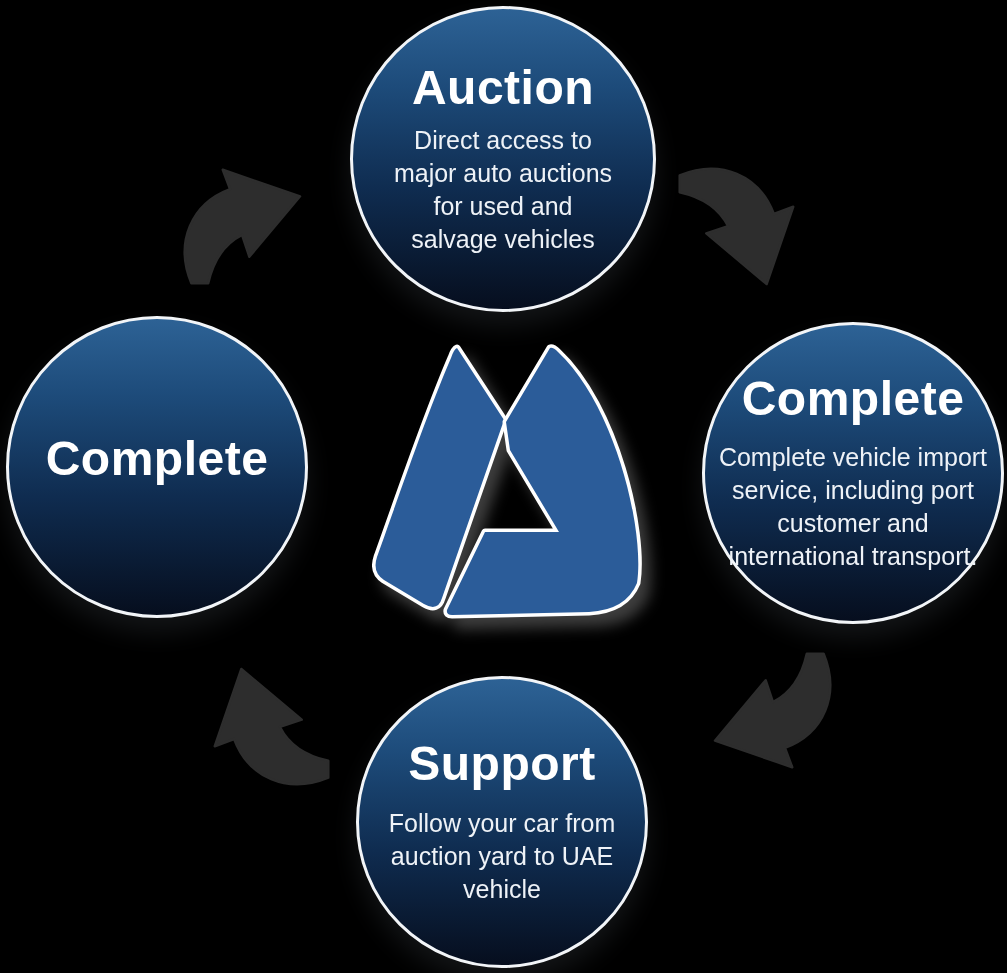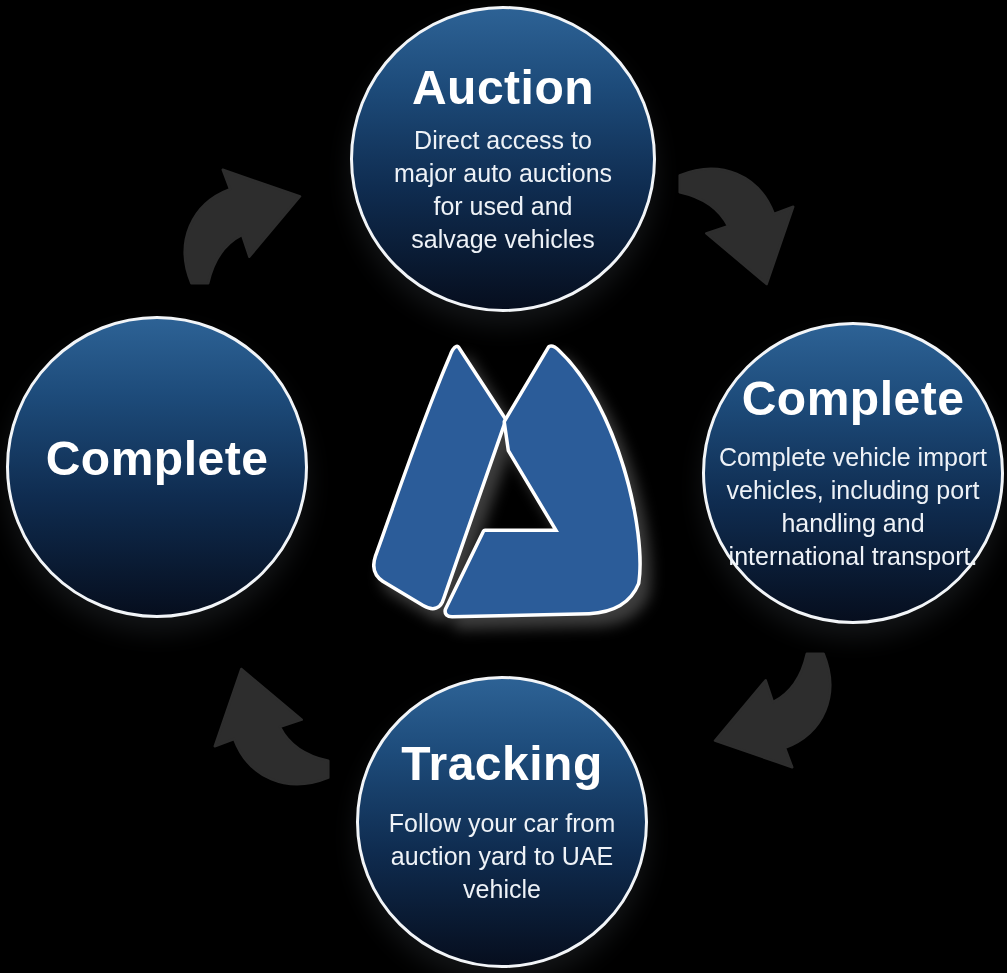--- a/index.html
+++ b/index.html
@@ -67,25 +67,25 @@
 
 <div class="stage">
 
   <div class="node node-auction">
     <div class="title">Auction</div>
     <div class="desc">Direct access to major auto auctions for used and salvage vehicles</div>
   </div>
 
   <div class="node node-shipping">
     <div class="title">Complete</div>
-    <div class="desc">Complete vehicle import vehicles, including port handling and international transport.</div>
+    <div class="desc">Complete vehicle import service, including port customer and international transport.</div>
   </div>
 
   <div class="node node-tracking">
-    <div class="title">Tracking</div>
+    <div class="title">Support</div>
     <div class="desc">Follow your car from auction yard to UAE vehicle</div>
   </div>
 
   <div class="node node-support">
     <div class="title">Complete</div>
   </div>
 
   <div class="arrow arrow-1">
     <svg viewBox="0 0 120 120" xmlns="http://www.w3.org/2000/svg">
       <path fill="#2d2d2d" stroke="#2d2d2d" stroke-width="2" stroke-linejoin="round" d="M16 112 C2 78 16 46 48 34 L42 18 L106 40 L64 90 L58 72 C42 80 34 94 30 112 Z"></path>

